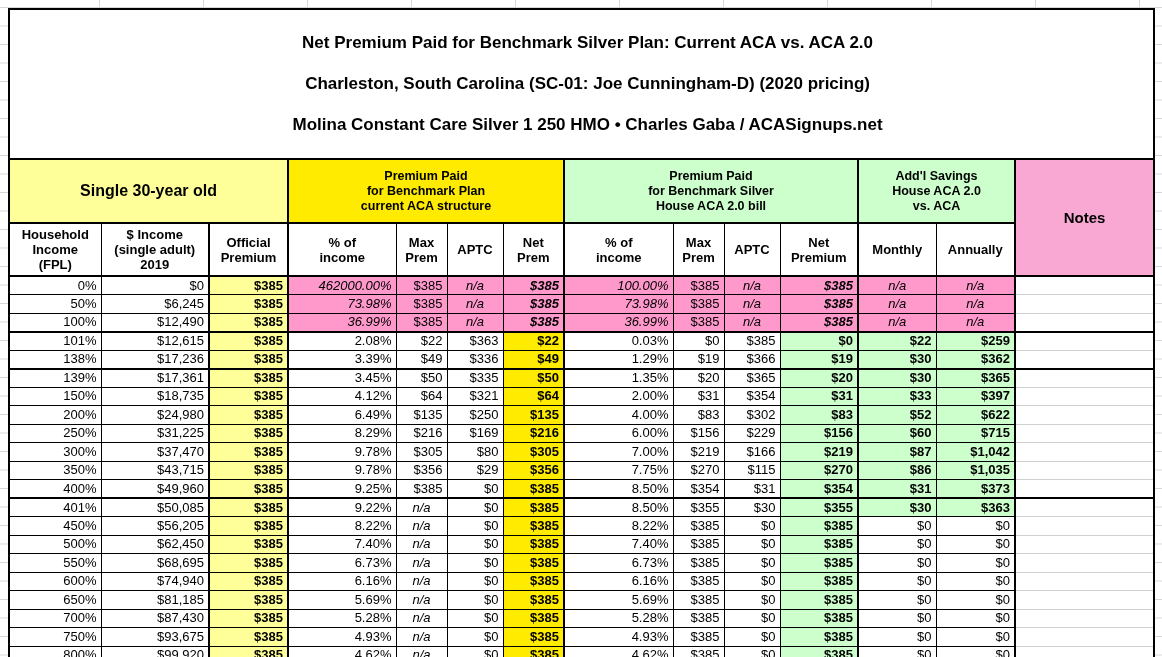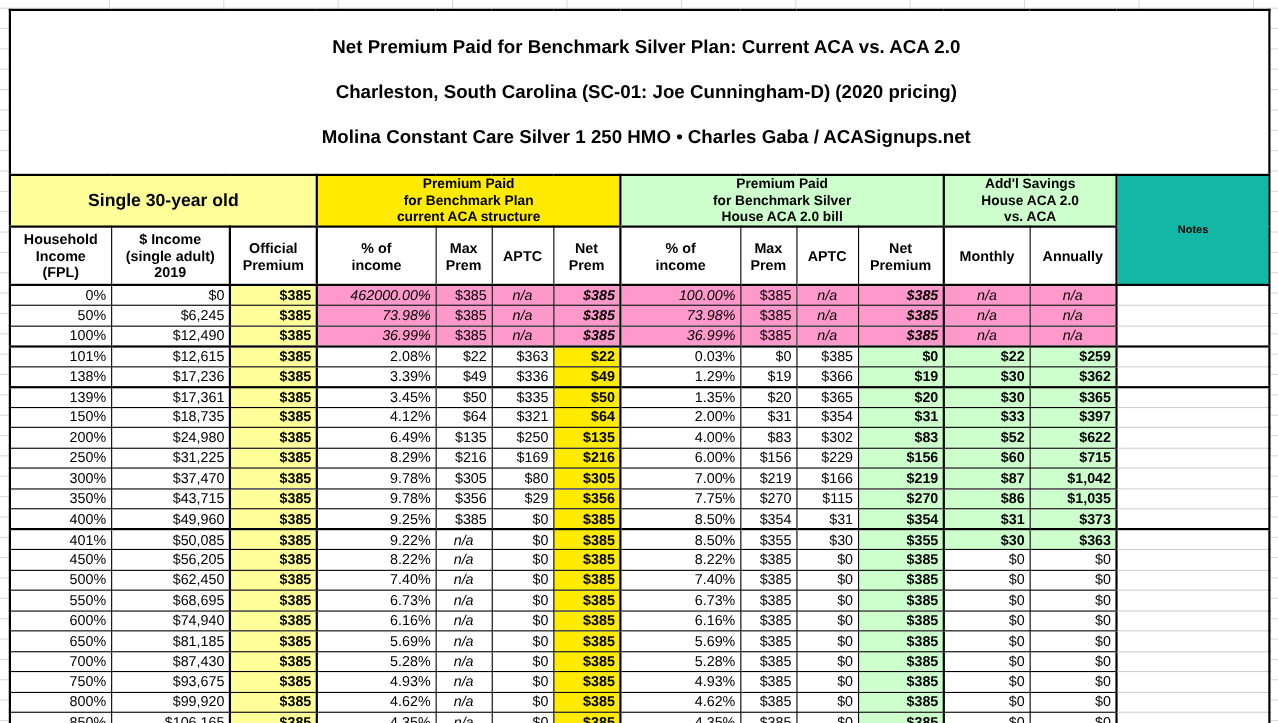--- a/index.html
+++ b/index.html
@@ -38,25 +38,25 @@
     overflow: hidden;
     vertical-align: middle;
   }
   th {
     font-weight: 700;
     text-align: center;
     white-space: pre-line;
   }
   .title-cell { border-bottom-width: 2px; padding: 3px 0 4px 0; background: #fff; }
   .title-cell div { font-size: 17px; font-weight: 700; text-align: center; line-height: 23px; margin-left: 12px; }
-  .group-row th { height: 47px; border-bottom-width: 2px; margin-top: 37px; }
+  .group-row th { height: 64px; border-bottom-width: 2px; margin-top: 37px; }
   .group-single { font-size: 16px; background: var(--pale); }
   .group-yel { font-size: 12.5px; line-height: 15px; background: var(--yellow); }
   .group-grn { font-size: 12.5px; line-height: 15px; background: var(--green); }
-  .notes-head { font-size: 10px; background: #14b8a6; }
+  .notes-head { font-size: 15px; background: #f9a8d4; }
   .colhead-row th { height: 53px; font-size: 13px; line-height: 15px; border-bottom-width: 2px; background: #fff; }
   .bl2 { border-left-width: 2px; }
   tbody td {
     height: 18.5px;
     font-size: 13px;
     line-height: 14px;
     text-align: right;
     background: #fff;
   }
   tbody tr.thick td { border-bottom-width: 2px; }

